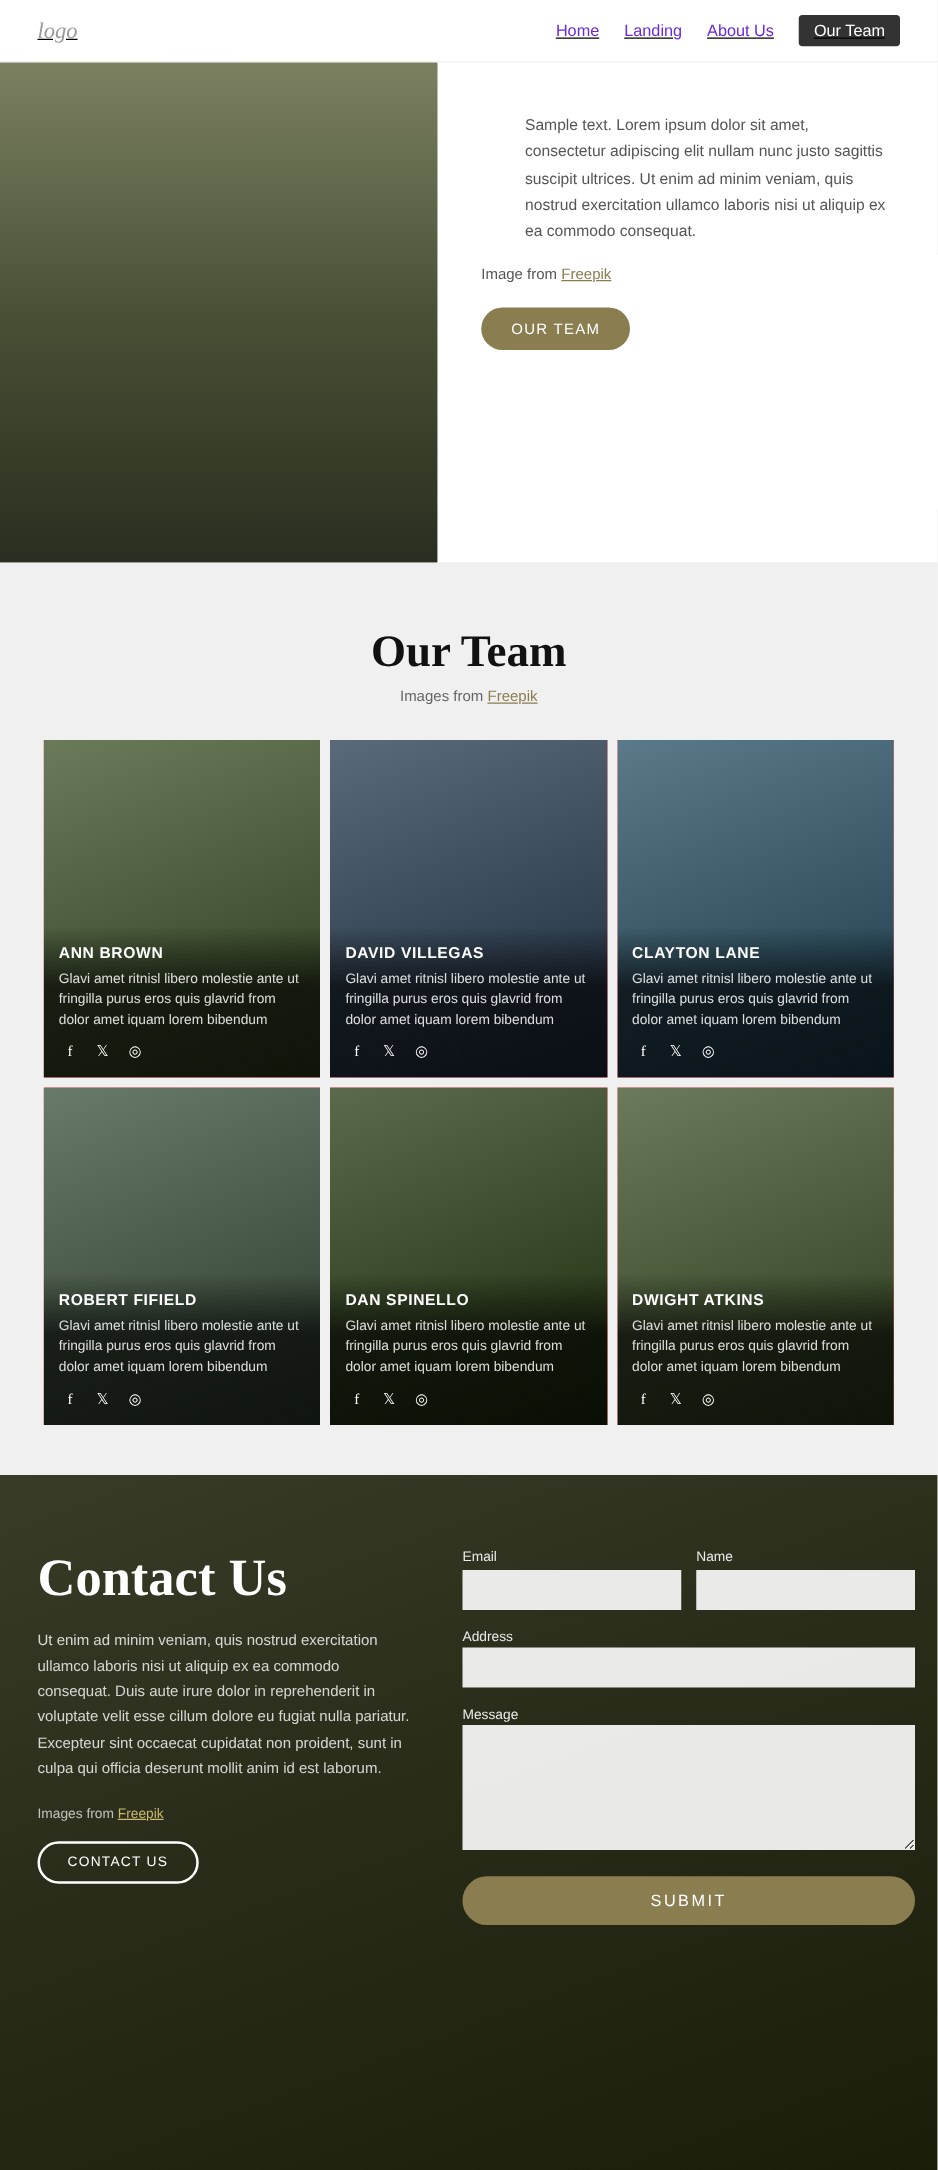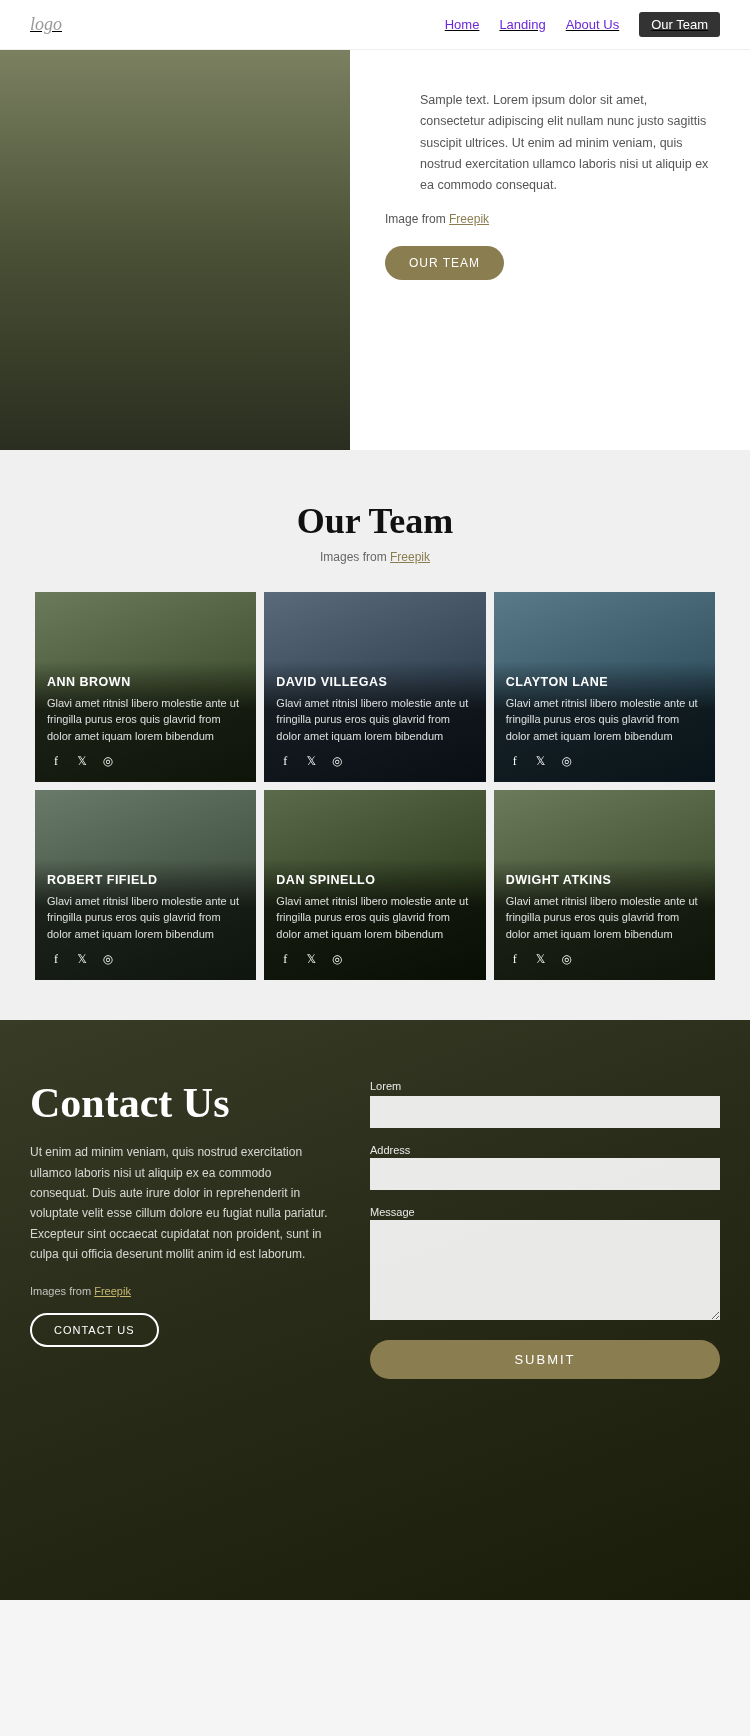--- a/index.html
+++ b/index.html
@@ -73,21 +73,21 @@
     .team-subtitle {
       text-align: center; font-size: 12px; color: #666;
       font-family: Arial, sans-serif; margin-bottom: 28px;
     }
     .team-subtitle a { color: #8a7d50; text-decoration: underline; }
     .team-grid {
       display: grid; grid-template-columns: repeat(3, 1fr); gap: 8px;
       max-width: 680px; margin: 0 auto;
     }
     .team-card {
-      position: relative; height: 190px; overflow: hidden;
+      position: relative; height: 270px; overflow: hidden;
       background: #ef4444;
     }
     .team-card-bg {
       position: absolute; top: 0; left: 0; right: 0; bottom: 0;
     }
     
     .card-ann { background: linear-gradient(160deg, #6a7a5a 0%, #4a5a3a 50%, #2a3a1a 100%); }
     .card-david { background: linear-gradient(160deg, #5a6a7a 0%, #3a4a5a 50%, #1a2a3a 100%); }
     .card-clayton { background: linear-gradient(160deg, #5a7a8a 0%, #3a5a6a 50%, #1a3a4a 100%); }
     .card-robert { background: linear-gradient(160deg, #6a7a6a 0%, #4a5a4a 50%, #2a3a2a 100%); }
@@ -305,21 +305,25 @@
     <p class="contact-desc">Ut enim ad minim veniam, quis nostrud exercitation ullamco laboris nisi ut aliquip ex ea commodo consequat. Duis aute irure dolor in reprehenderit in voluptate velit esse cillum dolore eu fugiat nulla pariatur. Excepteur sint occaecat cupidatat non proident, sunt in culpa qui officia deserunt mollit anim id est laborum.</p>
     <p class="contact-image-credit">
       <span>Images from</span>
       <a href="#">Freepik</a>
     </p>
     <button class="contact-us-btn">CONTACT US</button>
   </div>
   <div class="contact-right">
     <div class="form-row">
       <div class="form-group">
-        <label class="form-label">Lorem</label>
+        <label class="form-label">Email</label>
+        <input class="form-input" type="email" style="">
+      </div>
+      <div class="form-group">
+        <label class="form-label">Name</label>
         <input class="form-input" type="text" style="">
       </div>
     </div>
     <div class="form-address">
       <label class="form-label">Address</label>
       <input class="form-input" type="text" style="width: 100%;">
     </div>
     <div class="form-message">
       <label class="form-label">Message</label>
       <textarea class="form-textarea" style=""></textarea>

